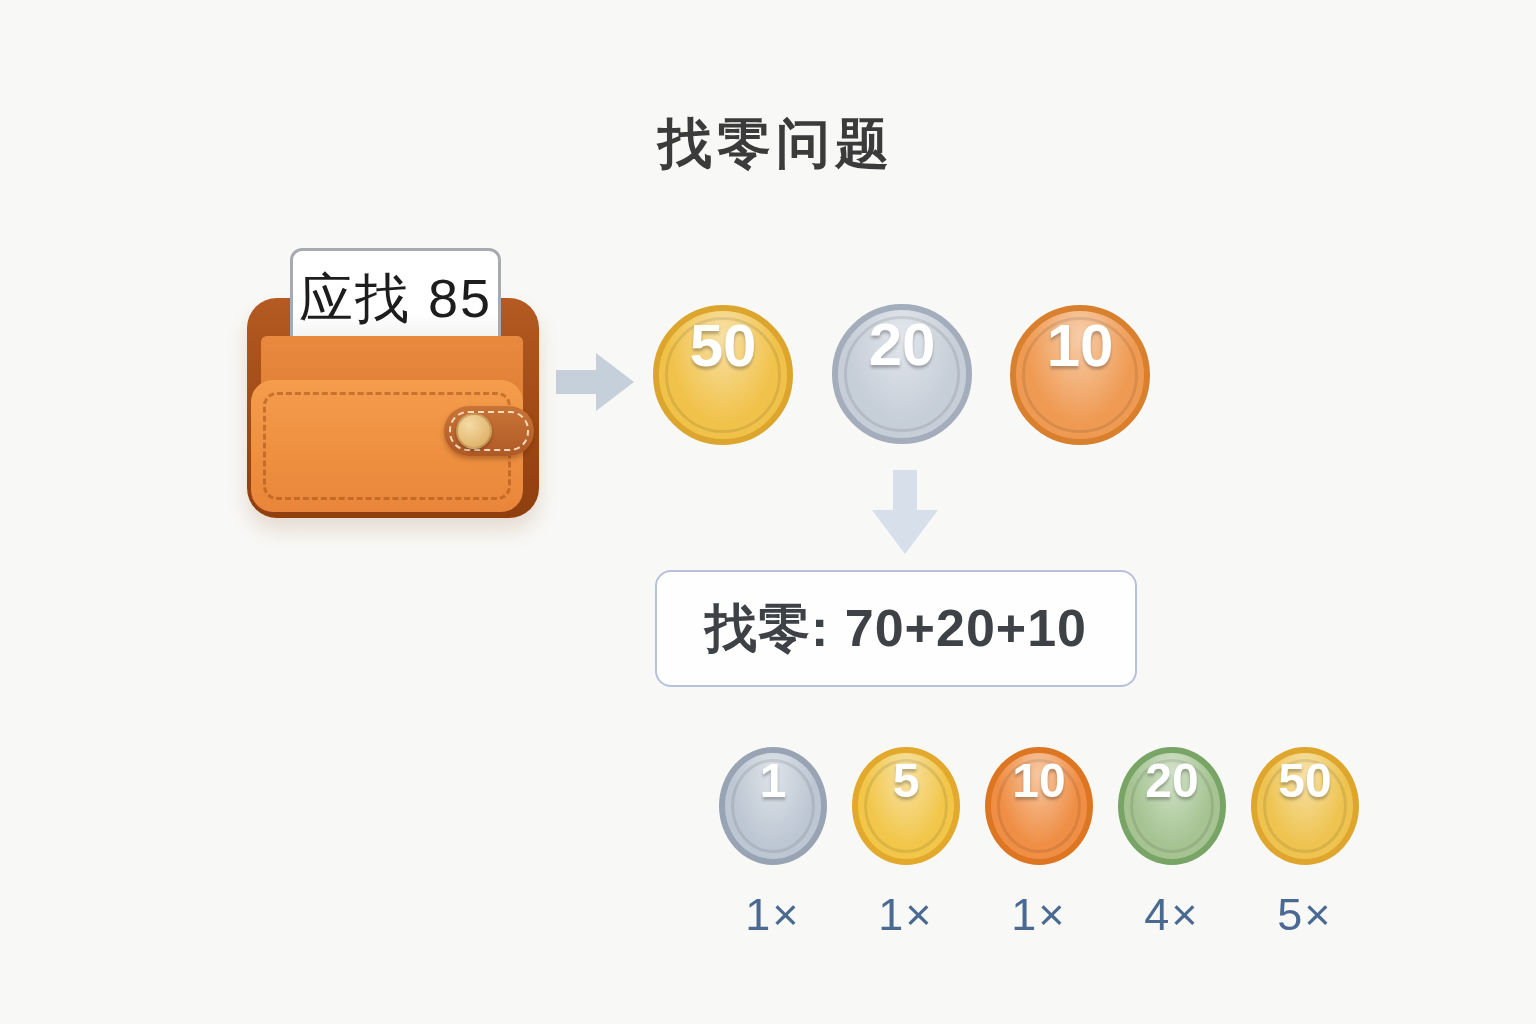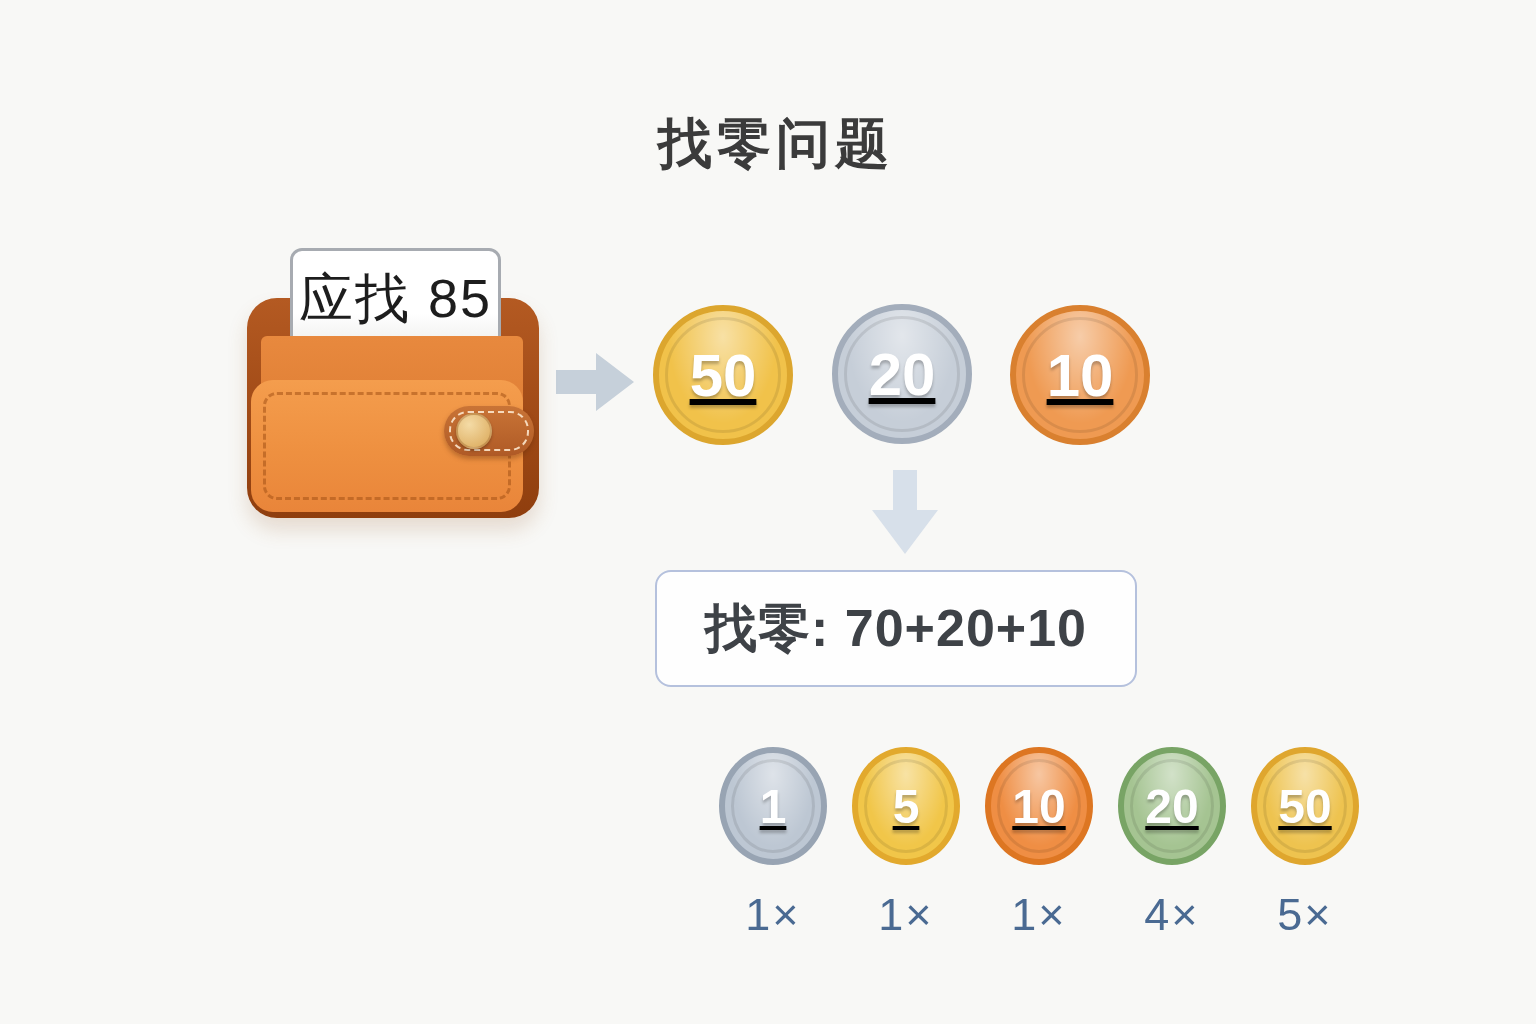--- a/index.html
+++ b/index.html
@@ -82,21 +82,21 @@
   
   .arrow{position:absolute;}
   .arrow-right{left:556px;top:346px;}
   .arrow-down{left:872px;top:470px;}
   
   .coin{
     position:absolute;
     border-radius:50%;
     border:6px solid #ccc;
     box-sizing:border-box;
-    display:flex;align-items:center;justify-content:center;text-decoration:underline;
+    display:flex;justify-content:center;
   }
   .coin .shine{
     position:absolute;inset:0;border-radius:50%;
     background:radial-gradient(ellipse at 50% 20%,rgba(255,255,255,.5),rgba(255,255,255,0) 60%);
     pointer-events:none;
   }
   .coin .ring{
     position:absolute;inset:6px;border-radius:50%;
     border:3px solid rgba(0,0,0,.09);
   }

